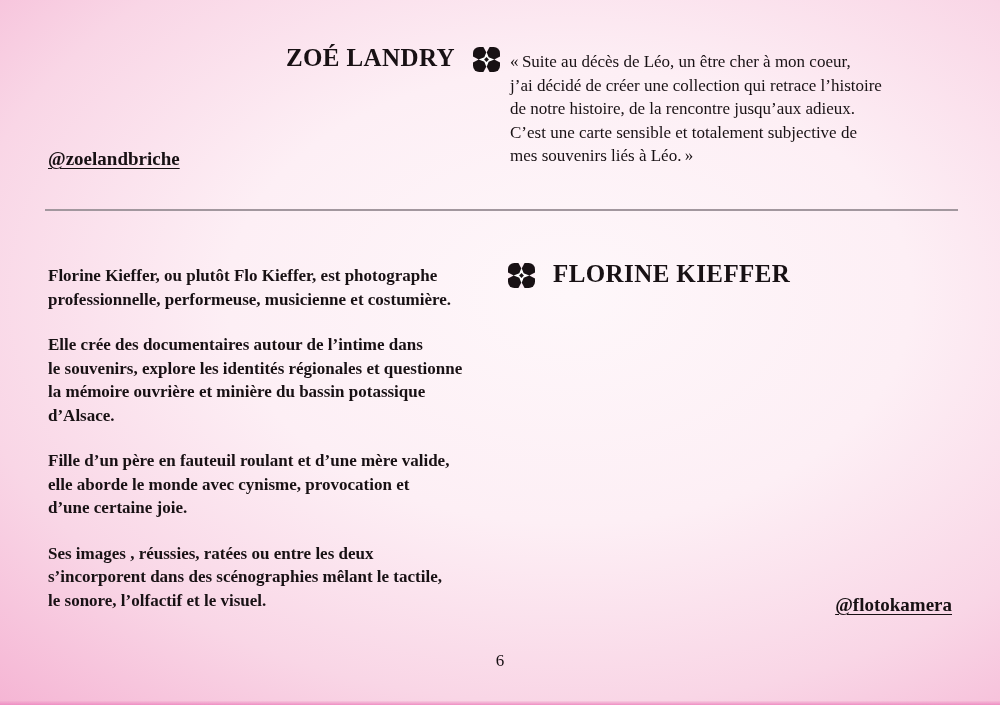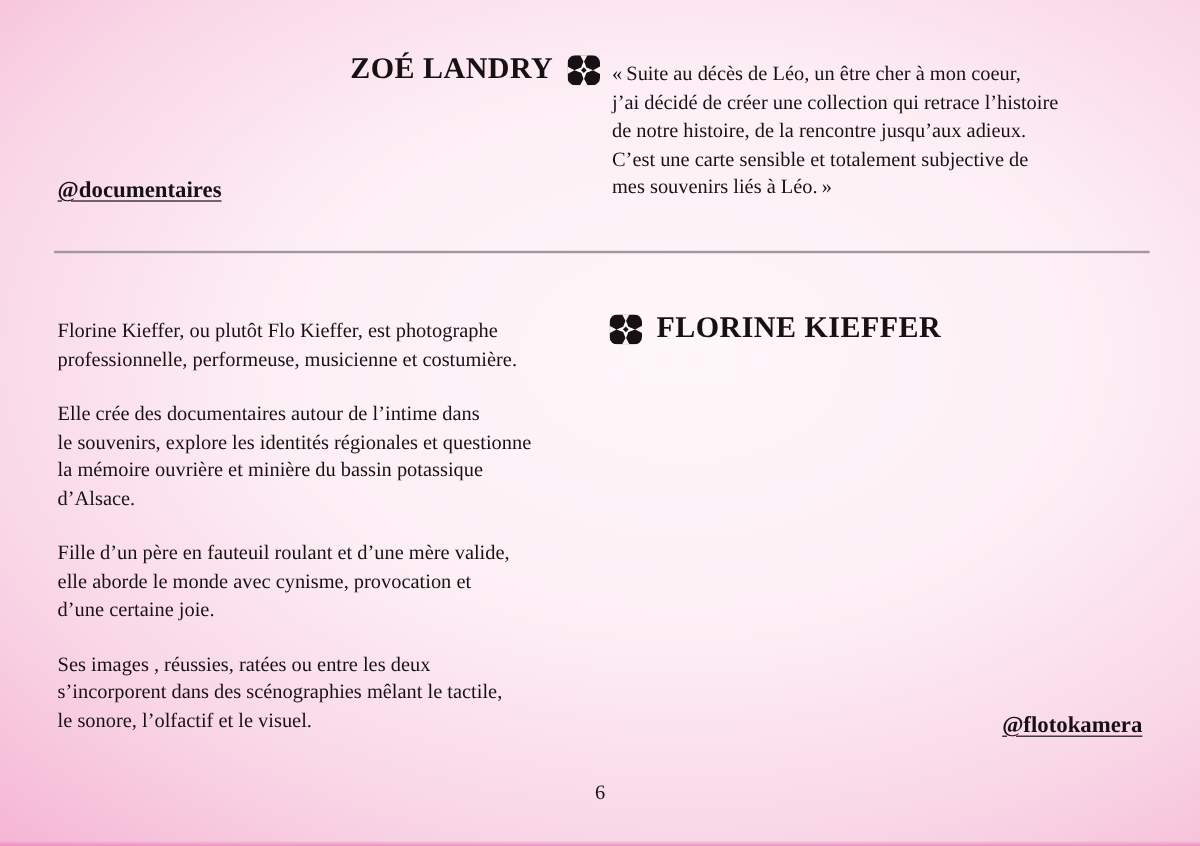--- a/index.html
+++ b/index.html
@@ -16,22 +16,22 @@
   }
   .bottom-strip {
     position: absolute;
     left: 0; right: 0; bottom: 0;
     height: 4px;
     background: linear-gradient(to bottom, rgba(238,143,195,0.15), #ee8fc3);
   }
   .heading {
     position: absolute;
     display: flex;
-    align-items: center;
-    gap: 12px;
+    align-items: flex-end;
+    gap: 18px;
     font-size: 25px;
     font-weight: 700;
     letter-spacing: 0.4px;
     white-space: nowrap;
   }
   .heading-zoe { top: 44px; right: 500px; }
   .heading-florine { top: 260px; left: 508px; }
   .ornament-icon { display: inline-block; width: 27px; height: 25px; flex: 0 0 auto; }
   .quote {
     position: absolute;
@@ -63,20 +63,21 @@
   .bio {
     position: absolute;
     top: 264px; left: 48px;
     width: 490px;
     font-size: 17px;
     line-height: 23.5px;
   }
   .bio p {
     margin: 0 0 22px 0;
     white-space: pre-line;
+    font-weight: bold;
   }
   .page-number {
     position: absolute;
     top: 651px; left: 0; right: 0;
     text-align: center;
     font-size: 17px;
   }
 </style>
 </head>
 <body>
@@ -95,21 +96,21 @@
       <polygon points="13,9.7 15.3,12 13,14.3 10.7,12" fill="#181114"></polygon>
     </svg>
   </div>
 
   <div class="quote">« Suite au décès de Léo, un être cher à mon coeur,
 j’ai décidé de créer une collection qui retrace l’histoire
 de notre histoire, de la rencontre jusqu’aux adieux.
 C’est une carte sensible et totalement subjective de
 mes souvenirs liés à Léo. »</div>
 
-  <a class="handle handle-zoe">@documentaires</a>
+  <a class="handle handle-zoe">@zoelandbriche</a>
 
   <div class="divider"></div>
 
   <div class="bio">
     <p>Florine Kieffer, ou plutôt Flo Kieffer, est photographe
 professionnelle, performeuse, musicienne et costumière.</p>
     <p>Elle crée des documentaires autour de l’intime dans
 le souvenirs, explore les identités régionales et questionne
 la mémoire ouvrière et minière du bassin potassique
 d’Alsace.</p>

